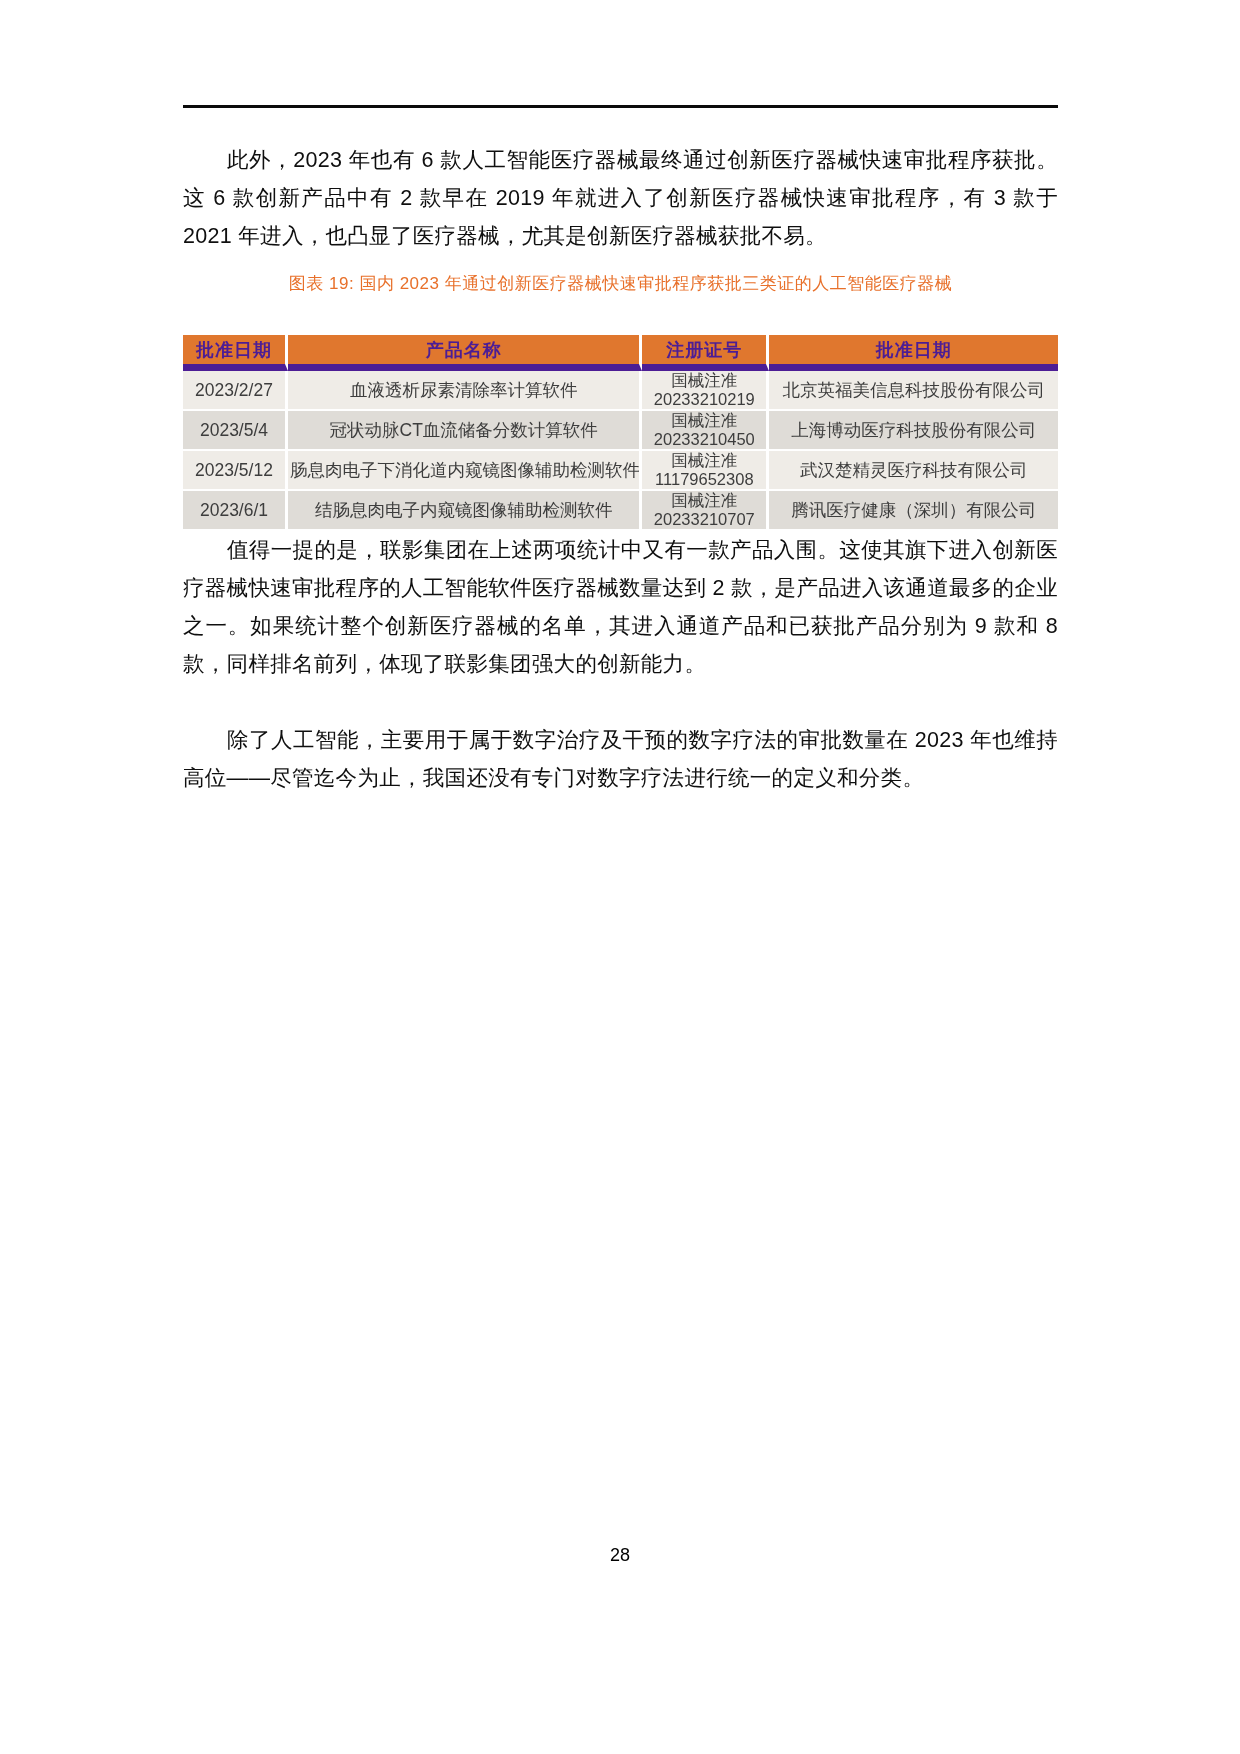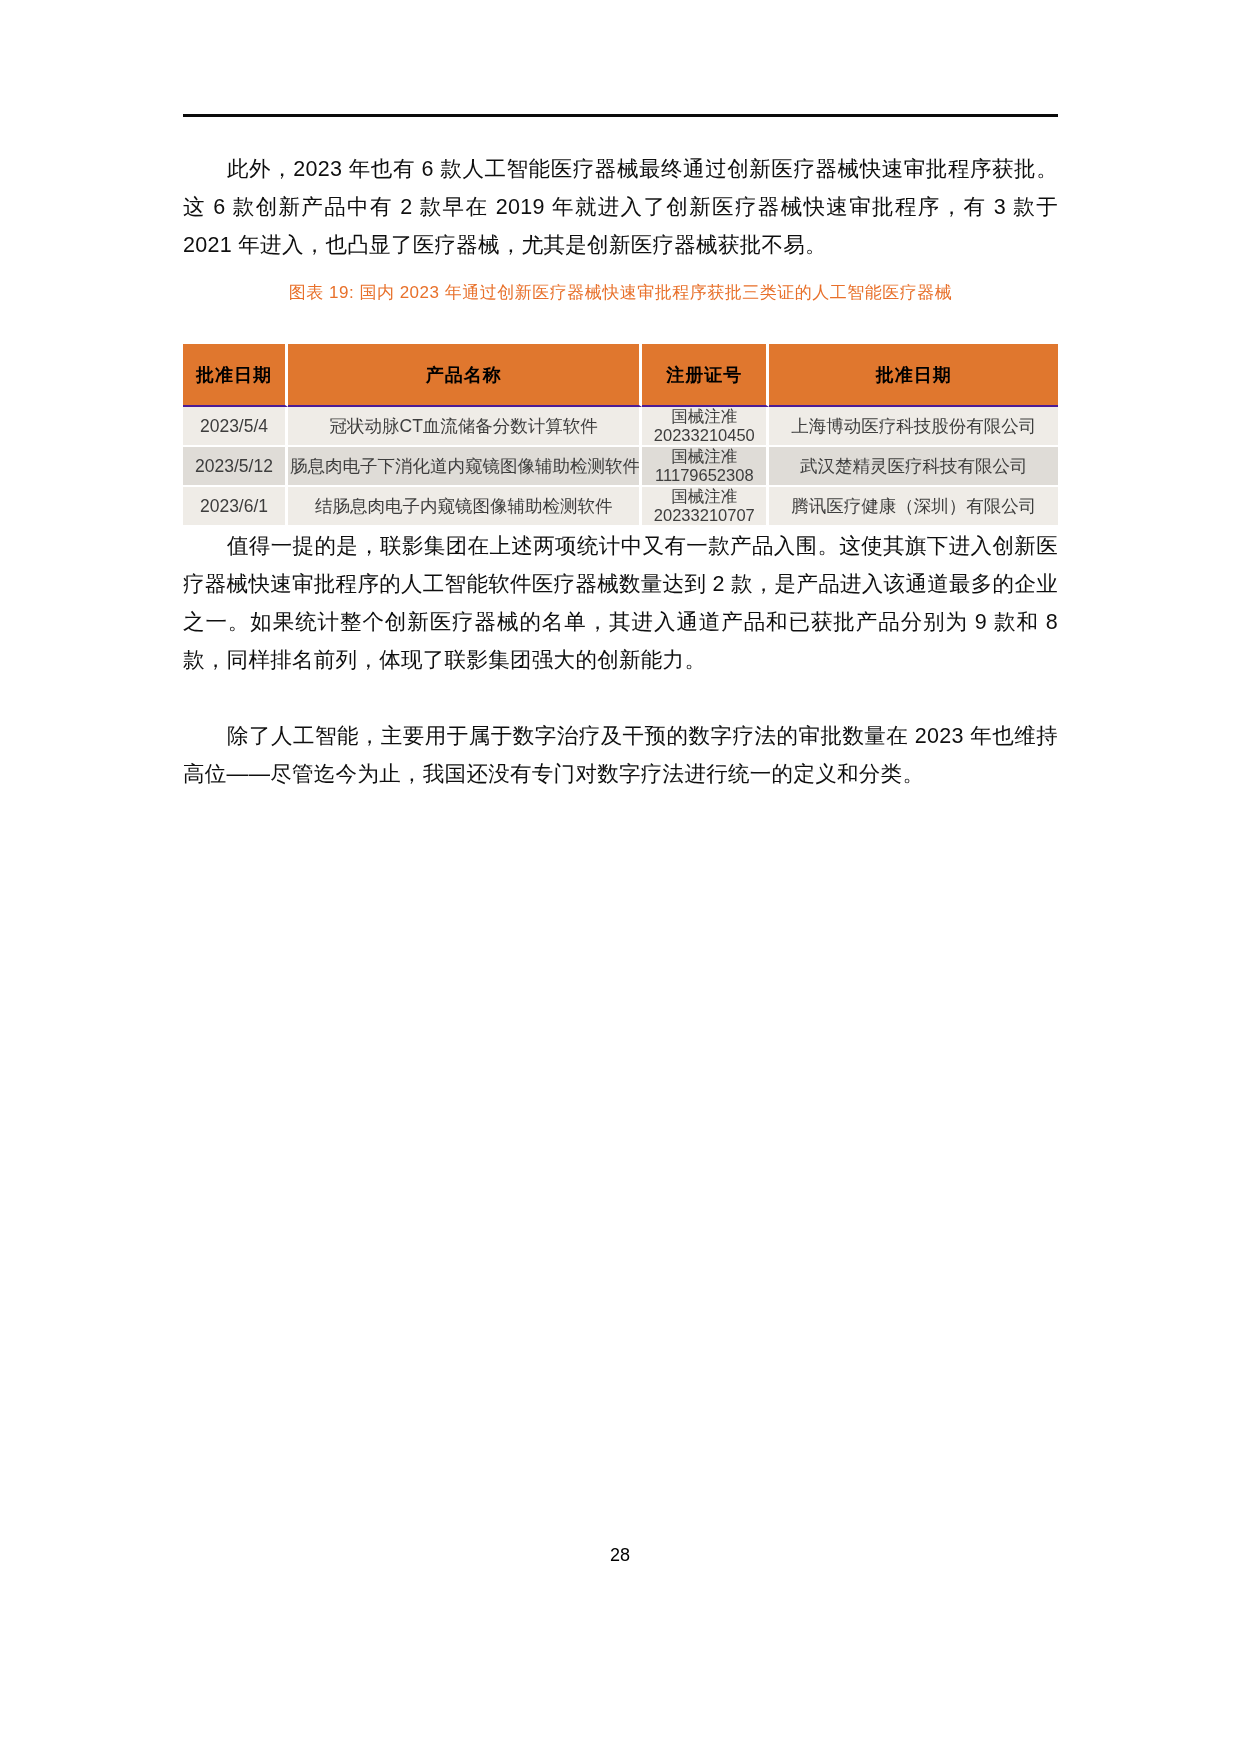--- a/index.html
+++ b/index.html
@@ -8,21 +8,21 @@
     width: 1240px;
     height: 1754px;
     background: #ffffff;
     font-family: "Liberation Sans", "DejaVu Sans", sans-serif;
     color: #111111;
     overflow: hidden;
   }
   .content {
     position: absolute;
     left: 183px;
-    top: 12px;
+    top: 3px;
     width: 875px;
   }
   .top-rule {
     margin-top: 102px;
     height: 3px;
     background: var(--rule-color, #0a0a0a);
   }
   .body-para {
     margin: 0;
     font-size: 21.5px;
@@ -48,27 +48,27 @@
     border-collapse: separate;
     border-spacing: 0;
     table-layout: fixed;
   }
   table.fig col.c1 { width: 12%; }
   table.fig col.c2 { width: 40.5%; }
   table.fig col.c3 { width: 14.5%; }
   table.fig col.c4 { width: 33%; }
   table.fig th {
     background: var(--header-bg, #e0772e);
-    color: #000000;
+    color: #4c1d95;
     font-size: 18px;
     font-weight: bold;
     height: 27px;
-    padding: 17px 2px;
+    padding: 1px 2px;
     border-right: 3px solid #ffffff;
-    border-bottom: 2px solid #4c1d95;
+    border-bottom: 7px solid #4c1d95;
     letter-spacing: 1px;
   }
   table.fig th:last-child { border-right: none; }
   table.fig td {
     text-align: center;
     vertical-align: middle;
     font-size: 17.5px;
     color: #3d3d3d;
     height: 38px;
     padding: 0 2px;
@@ -114,20 +114,29 @@
       <thead>
         <tr>
           <th>批准日期</th>
           <th>产品名称</th>
           <th>注册证号</th>
           <th>批准日期</th>
         </tr>
       </thead>
       <tbody id="table-body">
           <tr>
+        <td class="c-date">2023/2/27</td>
+        <td class="c-prod">血液透析尿素清除率计算软件</td>
+        <td class="c-reg">
+          <div>国械注准</div>
+          <div>20233210219</div>
+        </td>
+        <td class="c-comp">北京英福美信息科技股份有限公司</td>
+      </tr>
+          <tr>
         <td class="c-date">2023/5/4</td>
         <td class="c-prod">冠状动脉CT血流储备分数计算软件</td>
         <td class="c-reg">
           <div>国械注准</div>
           <div>20233210450</div>
         </td>
         <td class="c-comp">上海博动医疗科技股份有限公司</td>
       </tr>
           <tr>
         <td class="c-date">2023/5/12</td>

